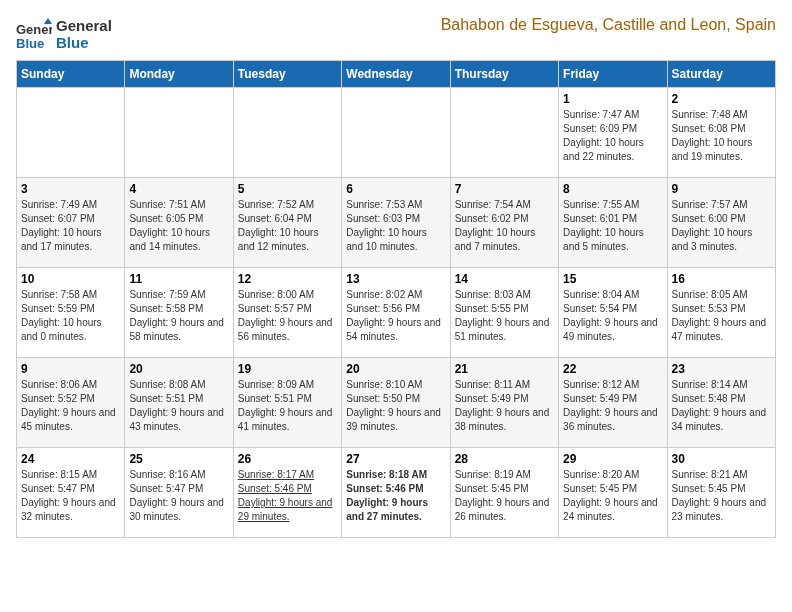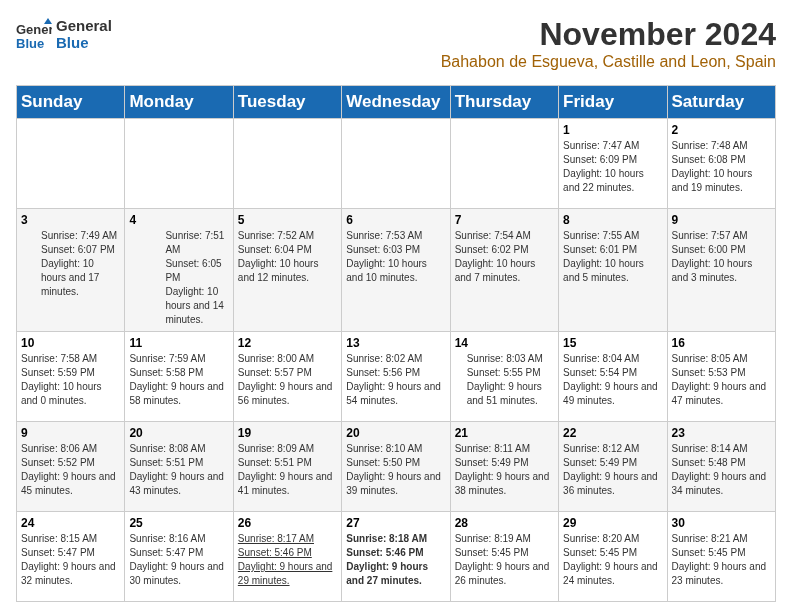--- a/index.html
+++ b/index.html
@@ -43,21 +43,21 @@
     table {
       width: 100%;
       border-collapse: collapse;
       font-size: 11px;
     }
     thead th {
       background-color: #1a6ab2;
       color: #fff;
       padding: 6px 4px;
       text-align: left;
-      font-size: 17px;
+      font-size: 12px;
       font-weight: bold;
       border: 1px solid #ccc;
     }
     tbody td {
       border: 1px solid #ccc;
       vertical-align: top;
       padding: 4px;
       width: calc(100% / 7);
       height: 90px;
     }
@@ -90,21 +90,20 @@
       <text x="0" y="18" font-size="13" font-weight="bold" fill="#333">General</text>
       <text x="0" y="32" font-size="13" font-weight="bold" fill="#1a6ab2">Blue</text>
       <polygon points="28,8 36,8 32,2" fill="#1a6ab2"></polygon>
     </svg>
     <div>
       <div style="font-size:15px;font-weight:bold;color:#333;">General</div>
       <div style="font-size:15px;font-weight:bold;color:#1a6ab2;">Blue</div>
     </div>
   </div>
   <div class="title-section">
-    <div class="month-title">November 2024</div>
     <div class="location-title">Bahabon de Esgueva, Castille and Leon, Spain</div>
   </div>
 </div>
 
 <table>
   <thead>
     <tr id="header-row">
     <th>Sunday</th>
         <th>Monday</th>
         <th>Tuesday</th>
@@ -130,27 +129,27 @@
         <td>
           <div class="day-number">2</div>
           <div class="day-info" style="white-space: pre-line;">Sunrise: 7:48 AM
 Sunset: 6:08 PM
 Daylight: 10 hours and 19 minutes.</div>
         </td>
       </tr>
       <tr>
         <td>
           <div class="day-number">3</div>
-          <div class="day-info" style="white-space: pre-line; margin-left: 20px;">Sunrise: 7:49 AM
+          <div class="day-info" style="white-space: pre-line;">Sunrise: 7:49 AM
 Sunset: 6:07 PM
 Daylight: 10 hours and 17 minutes.</div>
         </td>
         <td>
           <div class="day-number">4</div>
-          <div class="day-info" style="white-space: pre-line; margin-left: 36px;">Sunrise: 7:51 AM
+          <div class="day-info" style="white-space: pre-line;">Sunrise: 7:51 AM
 Sunset: 6:05 PM
 Daylight: 10 hours and 14 minutes.</div>
         </td>
         <td>
           <div class="day-number">5</div>
           <div class="day-info" style="white-space: pre-line;">Sunrise: 7:52 AM
 Sunset: 6:04 PM
 Daylight: 10 hours and 12 minutes.</div>
         </td>
         <td>
@@ -198,21 +197,21 @@
 Daylight: 9 hours and 56 minutes.</div>
         </td>
         <td>
           <div class="day-number">13</div>
           <div class="day-info" style="white-space: pre-line;">Sunrise: 8:02 AM
 Sunset: 5:56 PM
 Daylight: 9 hours and 54 minutes.</div>
         </td>
         <td>
           <div class="day-number">14</div>
-          <div class="day-info" style="white-space: pre-line; margin-left: 12px;">Sunrise: 8:03 AM
+          <div class="day-info" style="white-space: pre-line;">Sunrise: 8:03 AM
 Sunset: 5:55 PM
 Daylight: 9 hours and 51 minutes.</div>
         </td>
         <td>
           <div class="day-number">15</div>
           <div class="day-info" style="white-space: pre-line;">Sunrise: 8:04 AM
 Sunset: 5:54 PM
 Daylight: 9 hours and 49 minutes.</div>
         </td>
         <td>

